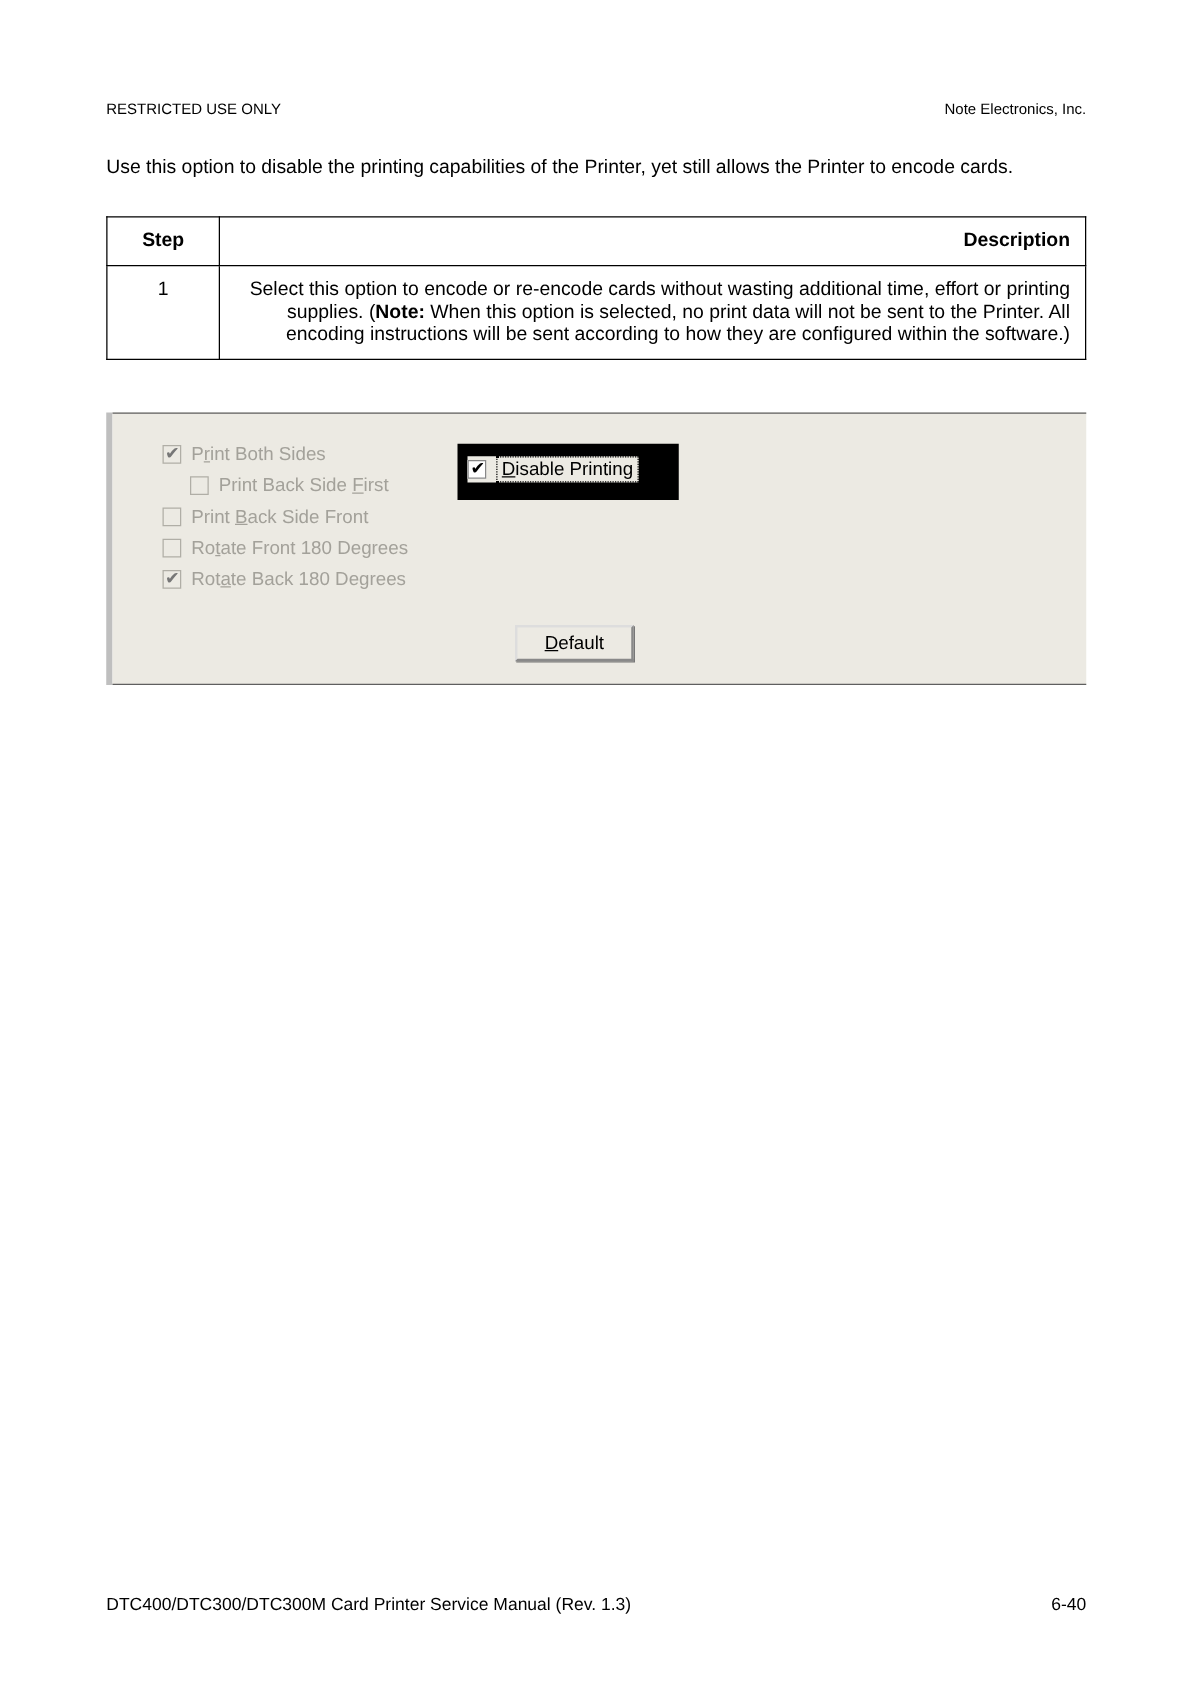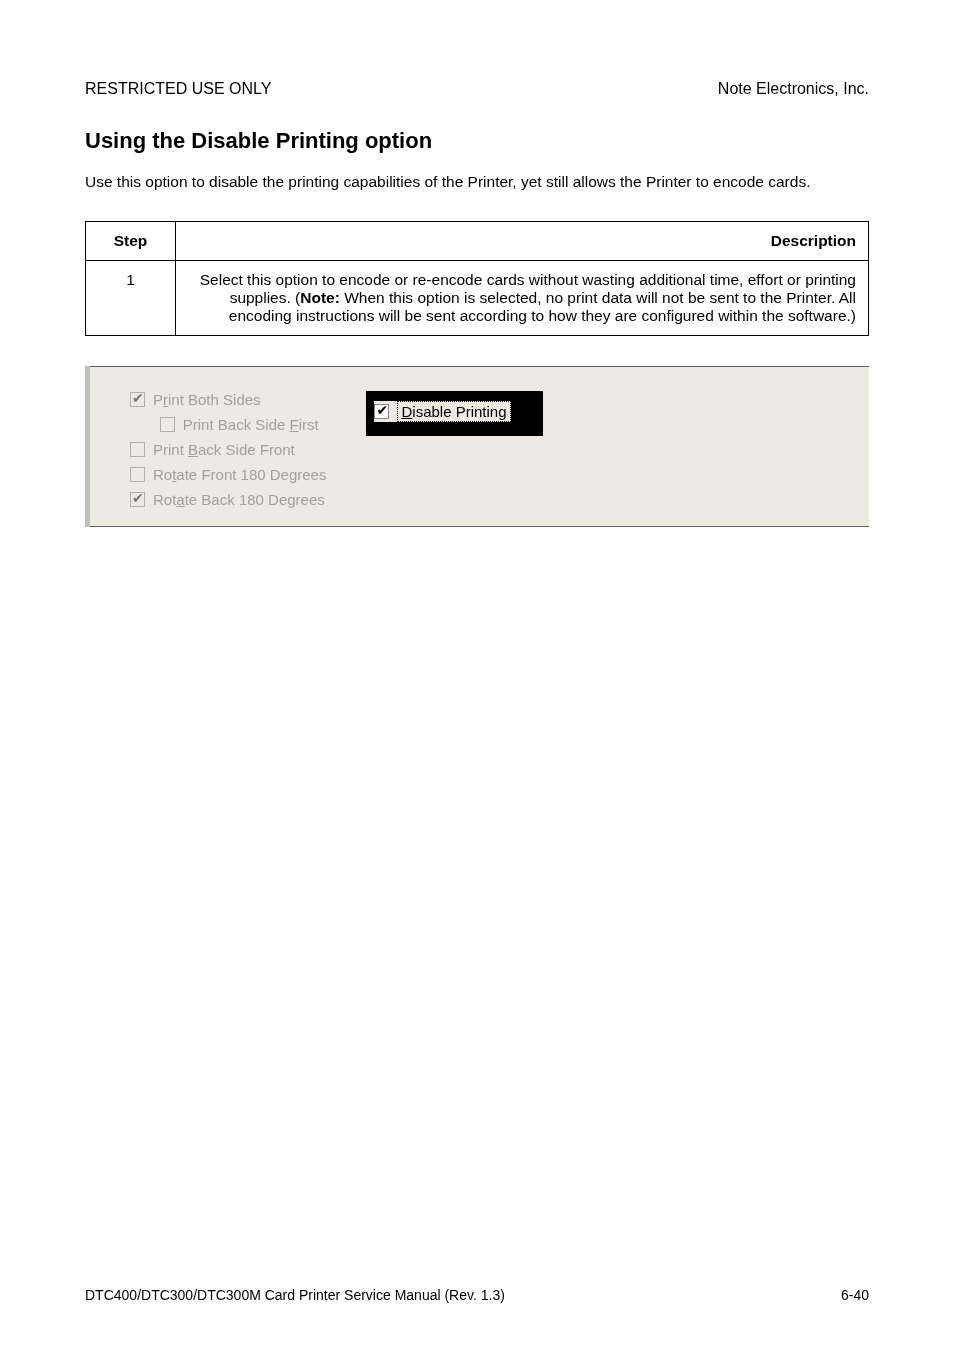--- a/index.html
+++ b/index.html
@@ -11,37 +11,37 @@
     width: 954px;
     height: 1351px;
     position: relative;
   }
   .page {
     padding: 80px 85px 0 85px;
   }
   .header-row {
     display: flex;
     justify-content: space-between;
-    font-size: 16px;
+    font-size: 12px;
     margin-bottom: 30px;
   }
   .heading {
     font-size: 22px;
     font-weight: bold;
     margin: 0 0 18px 0;
   }
   .intro {
     font-size: 15.5px;
     line-height: 1.35;
     margin-bottom: 28px;
   }
   table.step {
     border-collapse: collapse;
     width: 100%;
-    margin-bottom: 30px;
+    margin-bottom: 42px;
     padding-left: 40px;
   }
   table.step th, table.step td {
     border: 1.5px solid #000;
     padding: 10px 12px;
     font-size: 15.5px;
     text-align: right;
     vertical-align: top;
   }
   table.step th.step-col {
@@ -75,21 +75,21 @@
   }
   .chk-item {
     display: flex;
     align-items: center;
     gap: 8px;
     font-family: Tahoma, Arial, sans-serif;
     font-size: 15px;
     white-space: nowrap;
   }
   .chk-item.disabled { color: #a3a19a; }
-  .chk-item.disabled.indent { padding-left: 22px; justify-content: center; }
+  .chk-item.disabled.indent { padding-left: 22px; }
   .chkbox {
     width: 15px; height: 15px;
     border: 1px solid #888;
     background: #fff;
     position: relative;
     flex: 0 0 15px;
   }
   .chkbox.disabled { background: #eceae3; border-color:#b0aea6; }
   .chkbox .tick {
     position: absolute;
@@ -132,38 +132,37 @@
   .btn {
     font-family: Tahoma, Arial, sans-serif;
     font-size: 15px;
     padding: 4px 22px;
     border: 2px outset #ddd;
     background: #eceae3;
     box-shadow: 1px 1px 0 #777;
   }
   .footer {
     position: absolute;
-    bottom: 48px;
+    bottom: 60px;
     left: 85px;
     right: 85px;
     display: flex;
     justify-content: space-between;
     font-size: 14px;
   }
 </style>
 </head>
 <body>
 
 <div class="page">
   <div class="header-row">
     <span>RESTRICTED USE ONLY</span>
     <span>Note Electronics, Inc.</span>
   </div>
 
-  <h2 class="heading">Using the Disable Printing option</h2>
 
   <div class="intro">Use this option to disable the printing capabilities of the Printer, yet still allows the Printer to encode cards.</div>
 
   <table class="step">
     <tbody>
         <tr>
       <th class="step-col">Step</th>
       <th>Description</th>
     </tr>
     <tr>
@@ -216,20 +215,23 @@
             <div class="disable-inner">
               <span class="chkbox">
                   <span class="tick black">✔</span>
                 </span>
               <span class="disable-label"><span class="underl">D</span><span>isable Printing</span></span>
             </div>
           </div>
         </div>
       </div>
 
+      <div class="default-row">
+        <button class="btn"><span class="underl">D</span><span>efault</span></button>
+      </div>
     </div>
   </div>
 </div>
 
 <div class="footer">
   <span>DTC400/DTC300/DTC300M Card Printer Service Manual (Rev. 1.3)</span>
   <span>6-40</span>
 </div>
 
 </body></html>

